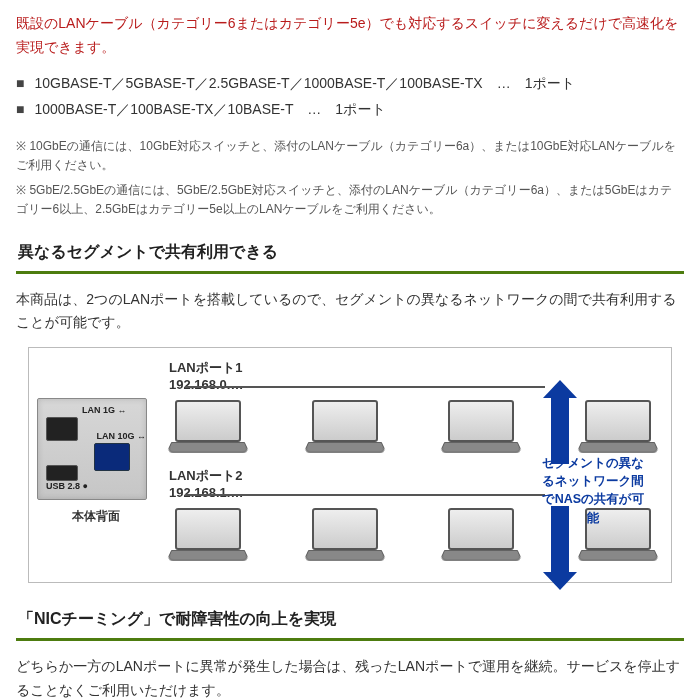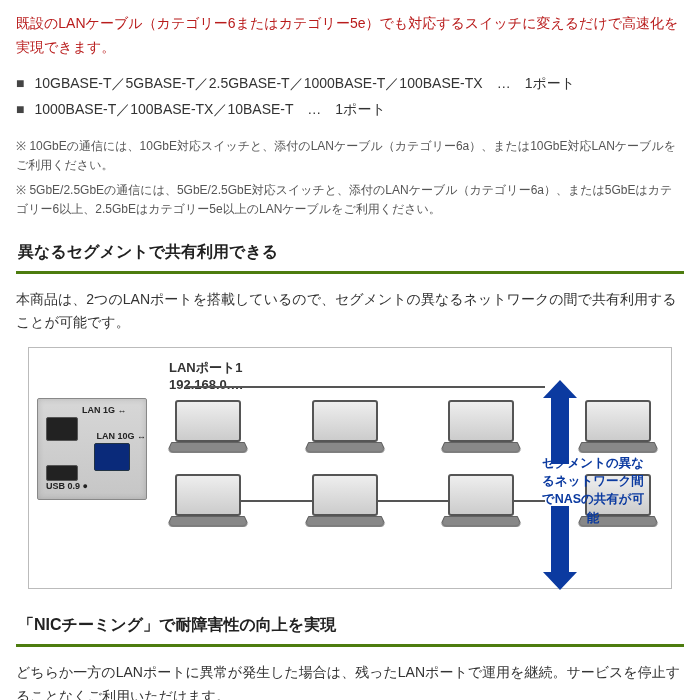--- a/index.html
+++ b/index.html
@@ -110,22 +110,23 @@
 
 <div class="diagram-wrap">
   <div class="diag-row">
     <div class="panel-col">
       <div class="nas-panel">
         <span class="plabel l1">LAN 1G ↔</span>
         <div class="port rj1"></div>
         <span class="plabel l2">LAN 10G ↔</span>
         <div class="port rj2"></div>
         <div class="port usb"></div>
-        <span class="plabel l3">USB 0.9 ●</span>
+        <span class="plabel l3">USB 2.8 ●</span>
       </div>
+      <div class="panel-caption">本体背面</div>
     </div>
 
     <div class="net-col">
       <div class="netblock">
         <div class="port-title">
           <span>LANポート1</span><br>
           <span>192.168.0.…</span>
         </div>
         <div class="wire-top-h"></div>
         <div class="laptops" style="margin-top:6px;">
@@ -142,20 +143,24 @@
               <div class="base"></div>
             </div>
           <div class="laptop">
               <div class="screen"></div>
               <div class="base"></div>
             </div>
         </div>
       </div>
 
       <div class="netblock">
+        <div class="port-title">
+          <span>LANポート2</span><br>
+          <span>192.168.1.…</span>
+        </div>
         <div class="wire-bot-h"></div>
         <div class="laptops" style="margin-top:6px;">
           <div class="laptop">
               <div class="screen"></div>
               <div class="base"></div>
             </div>
           <div class="laptop">
               <div class="screen"></div>
               <div class="base"></div>
             </div>

